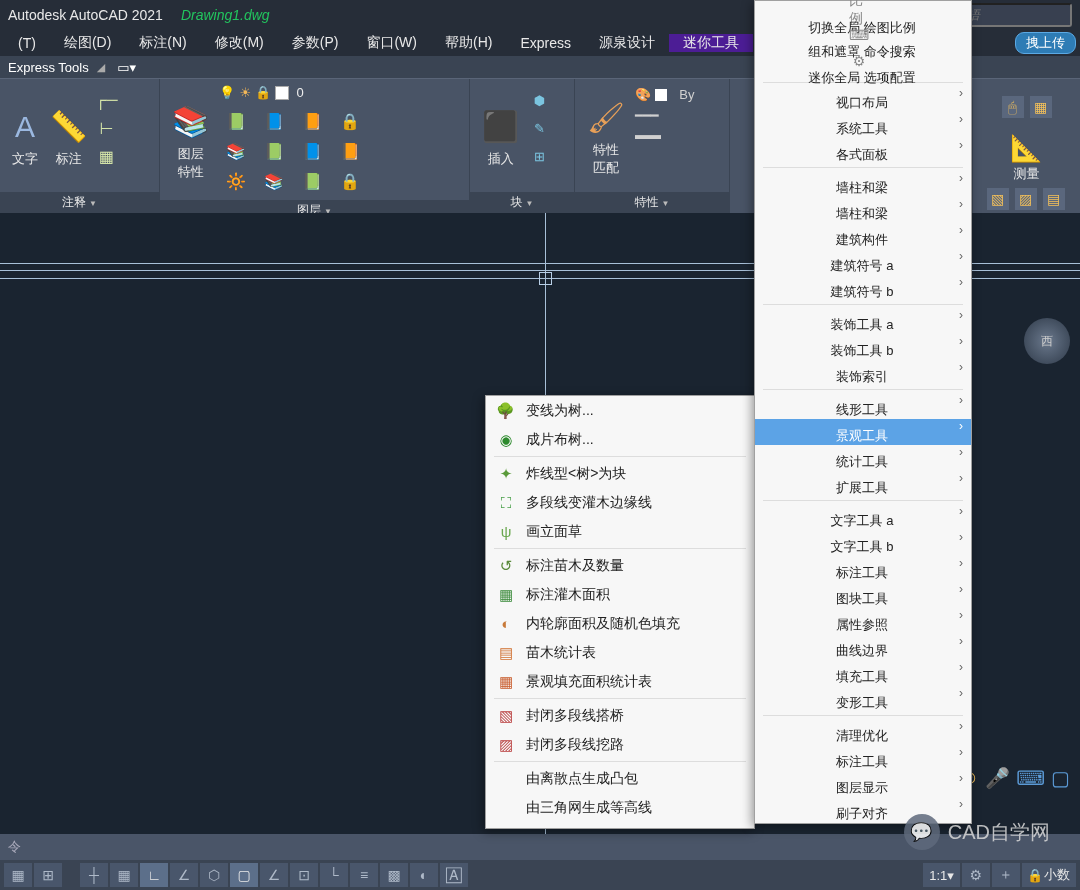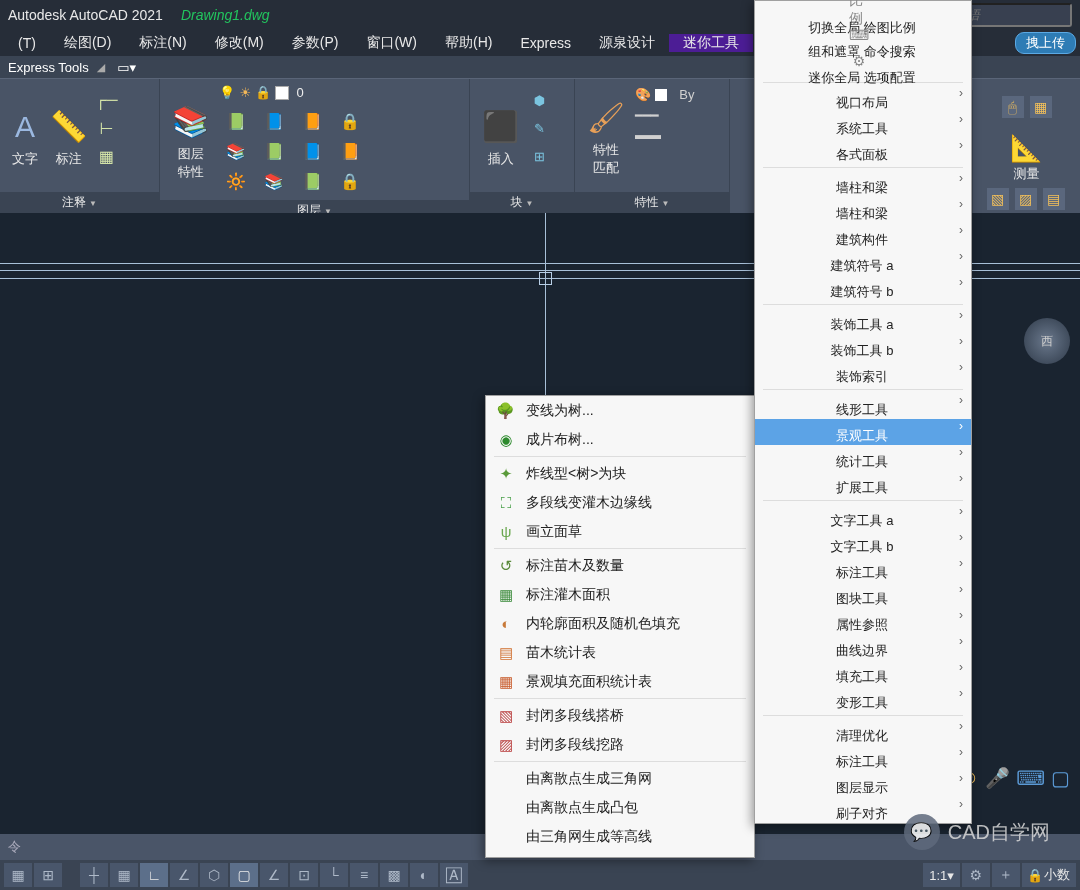--- a/index.html
+++ b/index.html
@@ -471,24 +471,20 @@
       <span class="ico" style="color: rgb(184, 58, 58);">▧</span>
       <span>封闭多段线搭桥</span>
     </div>
     <div class="row">
       <span class="ico" style="color: rgb(184, 58, 58);">▨</span>
       <span>封闭多段线挖路</span>
     </div>
     <div class="sep"></div>
     <div class="row">
       <span class="ico"></span>
-      <span>由离散点生成三角网</span>
-    </div>
-    <div class="row">
-      <span class="ico"></span>
       <span>由离散点生成凸包</span>
     </div>
     <div class="row">
       <span class="ico"></span>
       <span>由三角网生成等高线</span>
     </div>
   </div>
 
 <div class="watermark">
   <div class="wc">💬</div>

